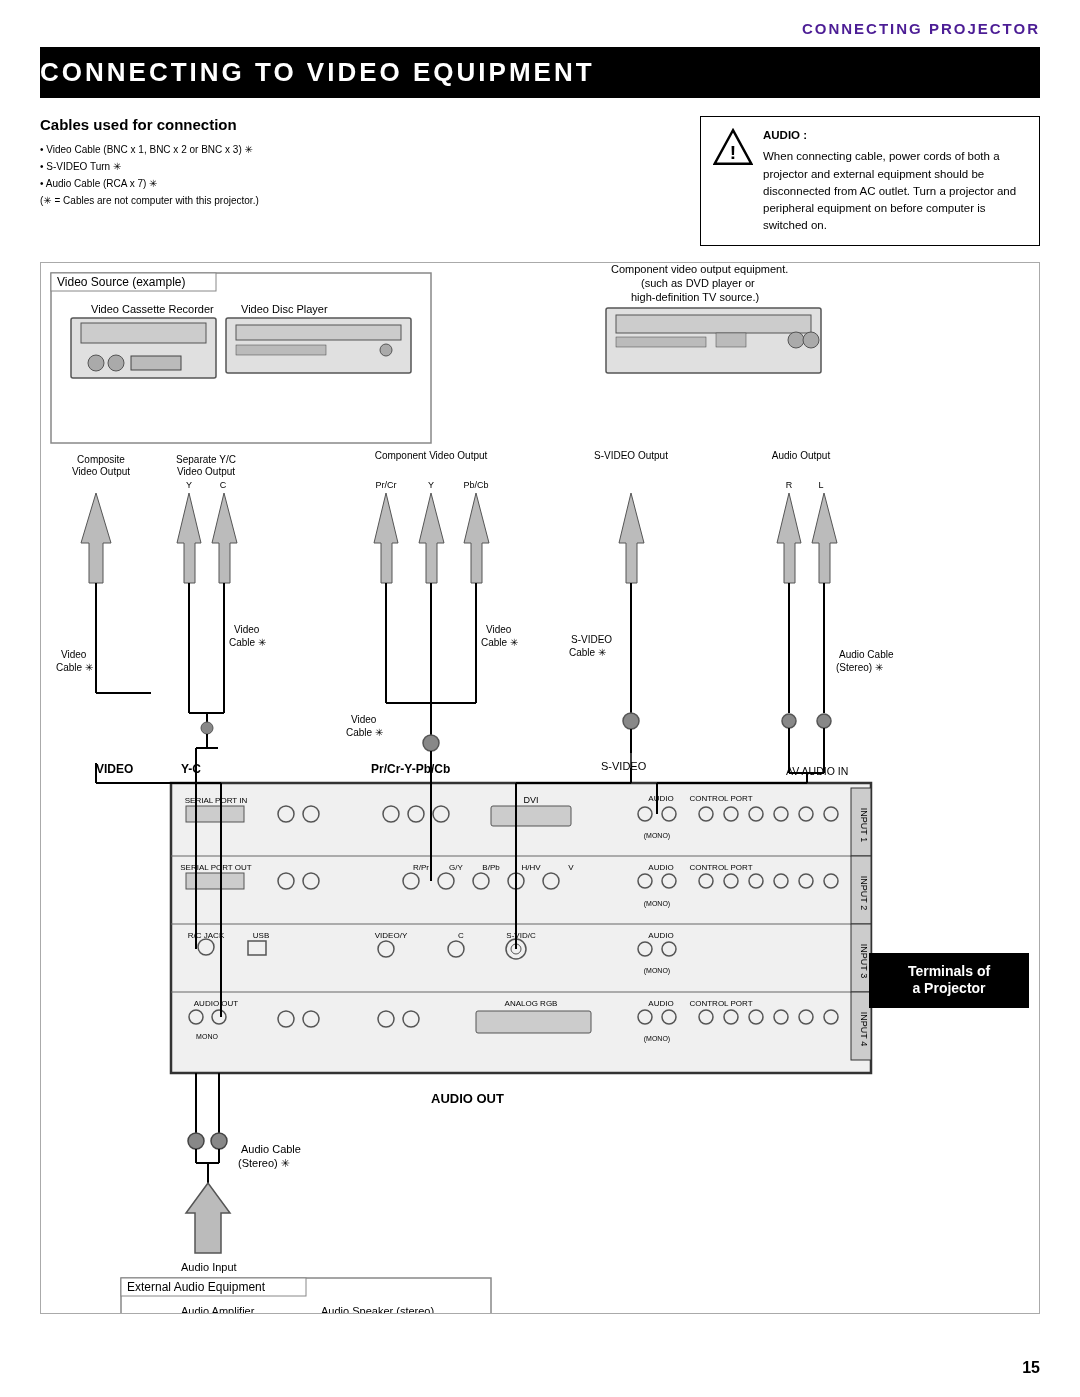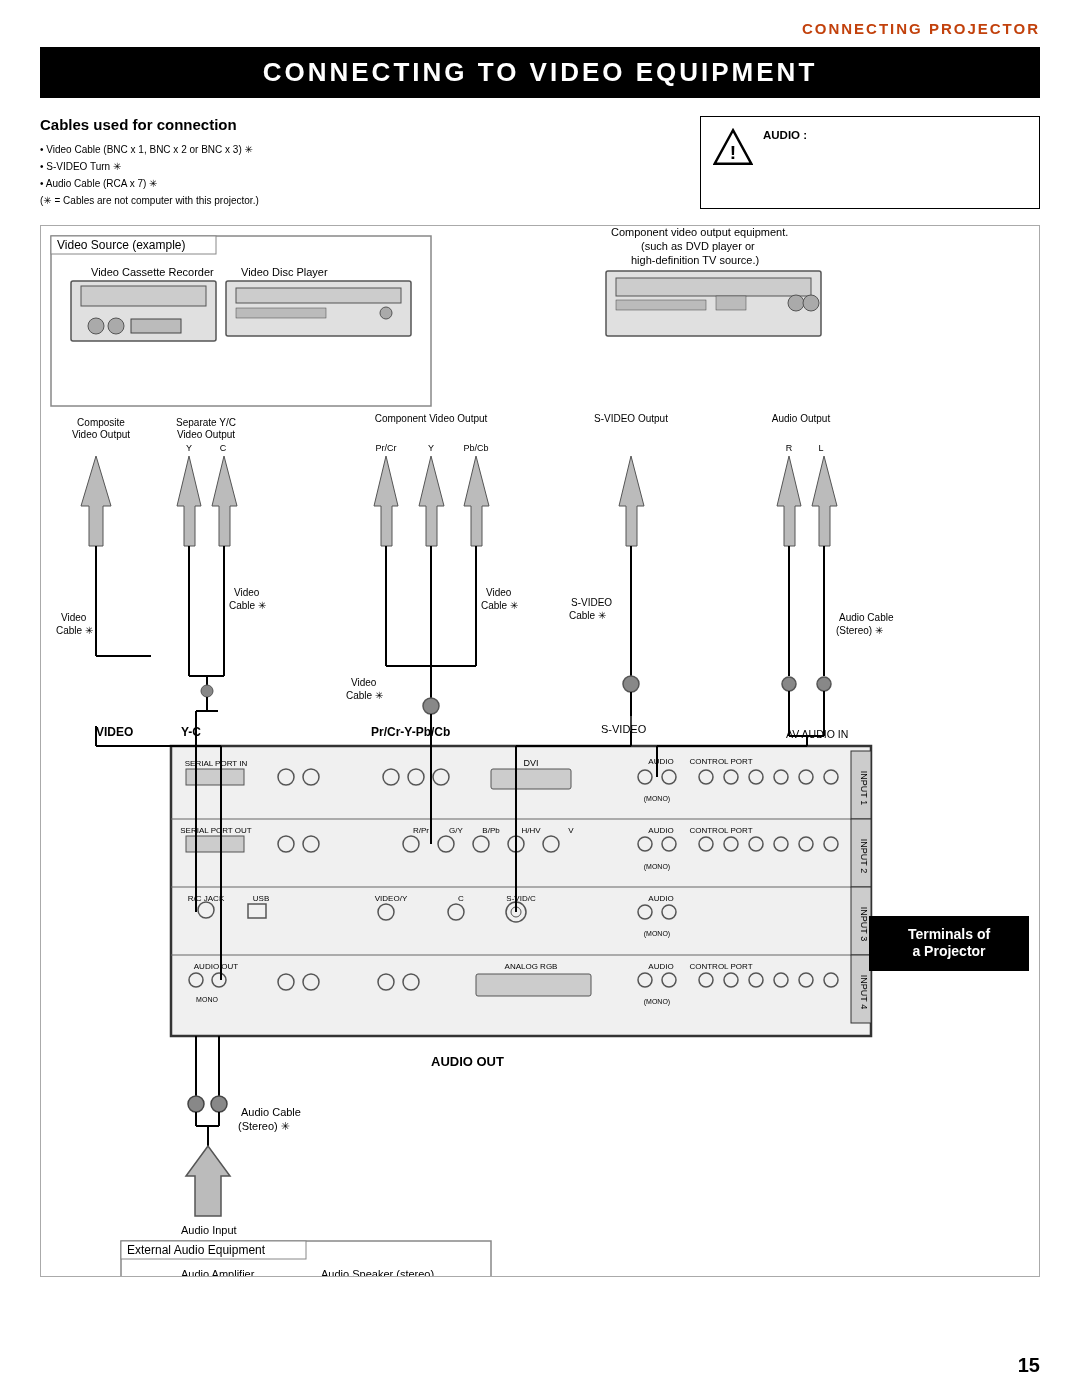--- a/index.html
+++ b/index.html
@@ -20,28 +20,27 @@
       position: relative;
     }
 
     
     .header-right {
       text-align: right;
       font-size: 15px;
       font-weight: bold;
       letter-spacing: 2px;
       margin-bottom: 10px;
-      color: #c2410c;
+      color: #4c1d95;
     }
 
     
     .main-title-bar {
       background: #000;
       color: #fff;
-      text-align: center;
       font-size: 26px;
       font-weight: bold;
       letter-spacing: 3px;
       padding: 10px 0;
       margin-bottom: 18px;
     }
 
     
     .two-col {
       display: flex;
@@ -101,21 +100,21 @@
       border: 1px solid #aaa;
       background: #fff;
       margin-bottom: 0;
     }
 
     
     .page-number {
       position: absolute;
       bottom: 20px;
       right: 40px;
-      font-size: 20px;
+      font-size: 16px;
       font-weight: bold;
       color: #000;
     }
   </style>
 </head>
 <body>
 
 <div class="page-container">
 
   <div class="header-right">CONNECTING PROJECTOR</div>
@@ -135,20 +134,21 @@
     <div class="right-col">
       <div class="note-box">
         <div>
           <svg class="warning-triangle" viewBox="0 0 50 50">
             <polygon points="25,4 48,46 2,46" fill="none" stroke="#000" stroke-width="3"></polygon>
             <text x="25" y="40" text-anchor="middle" font-size="24" font-weight="bold">!</text>
           </svg>
         </div>
         <div class="note-content">
           <div class="note-title">AUDIO :</div>
+          <div>When connecting cable, power cords of both a projector and external equipment should be disconnected from AC outlet. Turn a projector and peripheral equipment on before computer is switched on.</div>
         </div>
       </div>
     </div>
   </div>
 
   <div class="diagram-area">
     <svg viewBox="0 0 1000 1050" width="1000" style="display:block; margin: 0 auto;">
 
       <rect x="10" y="10" width="380" height="170" fill="none" stroke="#888" stroke-width="1.5"></rect>
       <rect x="10" y="10" width="165" height="18" fill="white" stroke="#888" stroke-width="1"></rect>

